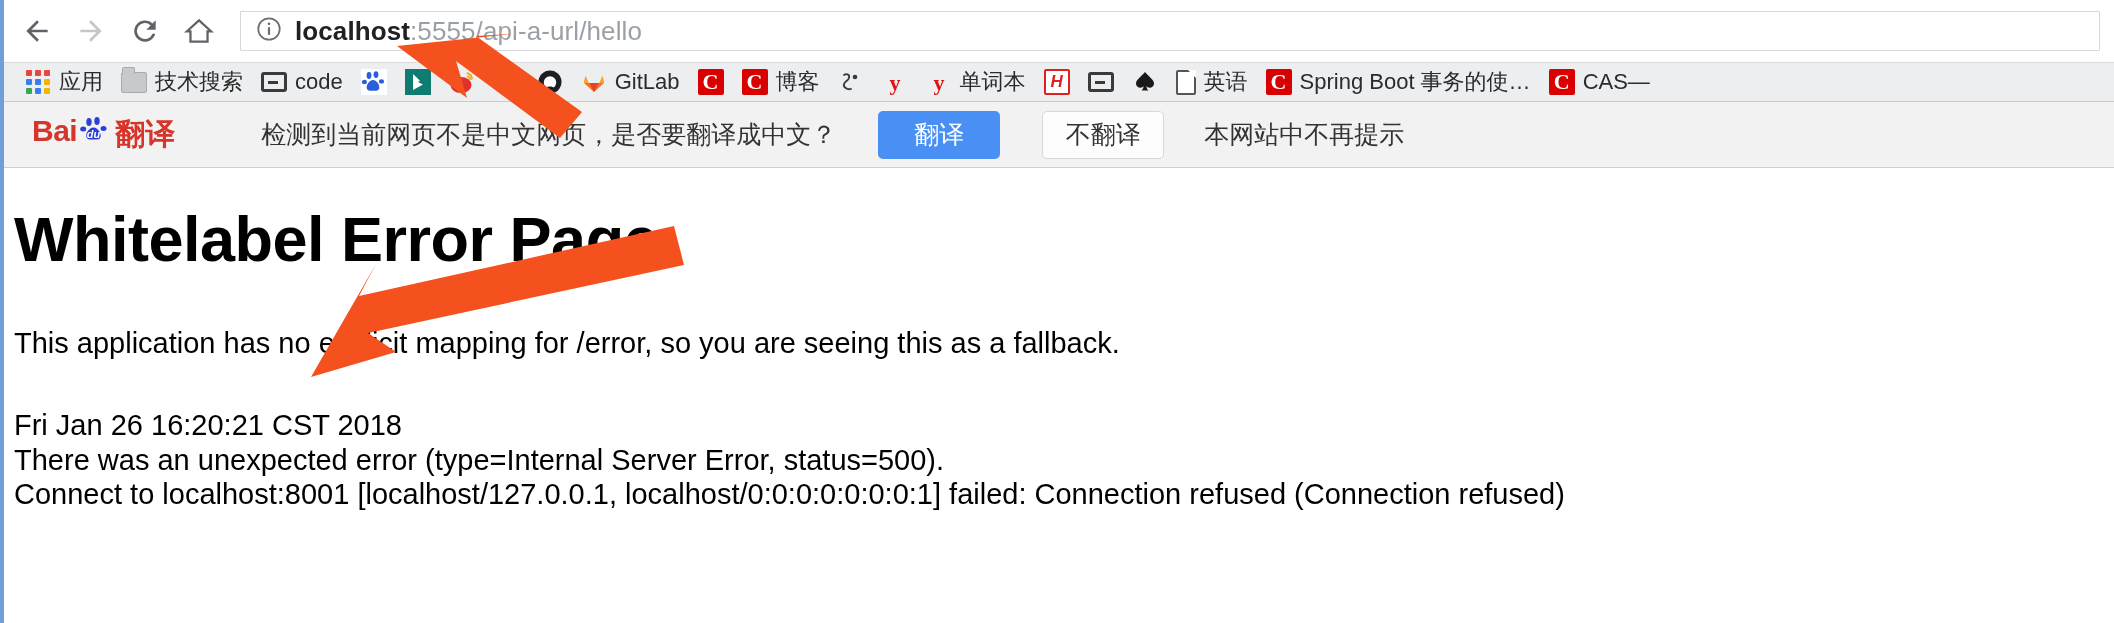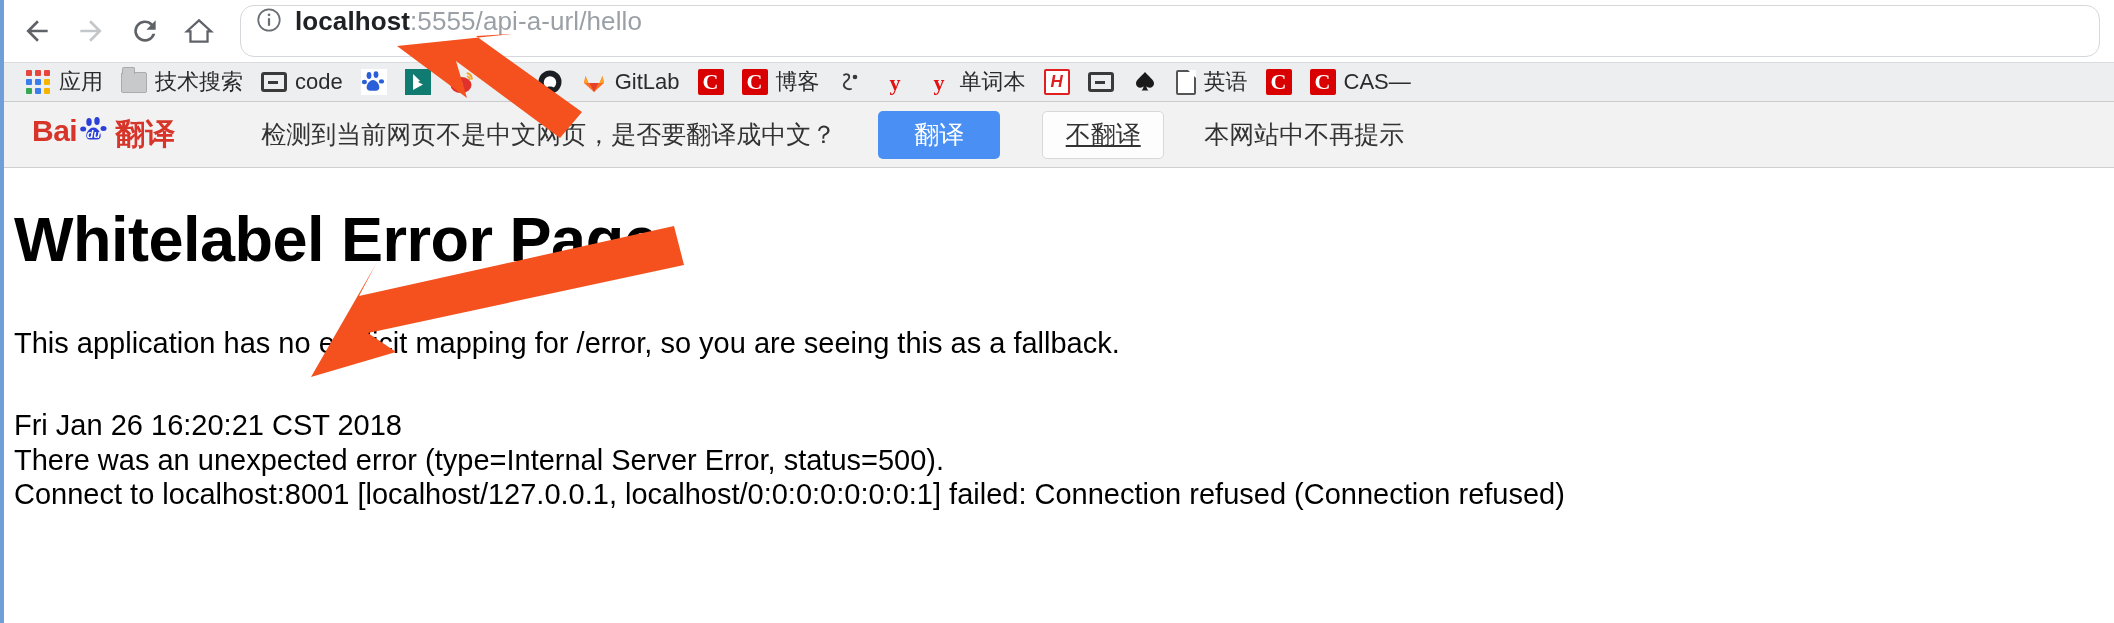--- a/index.html
+++ b/index.html
@@ -37,27 +37,27 @@
     display: flex;
     align-items: center;
     justify-content: center;
     border-radius: 50%;
     flex: none;
   }
   .nav-btn svg { display: block; }
 
   .omnibox {
     flex: 1;
-    height: 52px;
+    height: 40px;
     margin-left: 14px;
     background: #ffffff;
     border: 1px solid #d5d7da;
-    border-radius: 14px;
-    display: flex;
-    align-items: flex-start;
+    border-radius: 1px;
+    display: flex;
+    align-items: center;
     padding: 0 14px;
     box-shadow: 0 0 0 0 rgba(0,0,0,0);
   }
   .info-icon { flex: none; margin-right: 12px; }
   .url-text {
     font-size: 26px;
     letter-spacing: 0.1px;
     white-space: nowrap;
     color: #9aa0a6;
     font-family: "Liberation Sans", sans-serif;
@@ -201,21 +201,21 @@
     height: 48px;
     min-width: 122px;
     border-radius: 5px;
     display: flex;
     align-items: center;
     justify-content: center;
     font-size: 25px;
     flex: none;
   }
   .btn-primary { background: #4a90f4; color: #ffffff; }
-  .btn-secondary { background: #fdfdfd; color: #333; border: 1px solid #d8d8d8; text-decoration: underline; }
+  .btn-secondary { background: #fdfdfd; color: #333; border: 1px solid #d8d8d8; }
   .tr-note {
     font-size: 25px;
     color: #333;
     margin-left: 40px;
     white-space: nowrap;
   }
 
   
   .content {
     padding: 0 10px;
@@ -433,20 +433,21 @@
       </span>
     </div>
 
     <div class="bm">
       <span class="page-ico"></span>
       <span class="bm-label">英语</span>
     </div>
 
     <div class="bm">
       <span class="bm-ico sq-ico csdn">C</span>
+      <span class="bm-label">Spring Boot 事务的使…</span>
     </div>
 
     <div class="bm">
       <span class="bm-ico sq-ico csdn">C</span>
       <span class="bm-label">CAS—</span>
     </div>
 
   </div>
 
   <div class="translate-bar">

